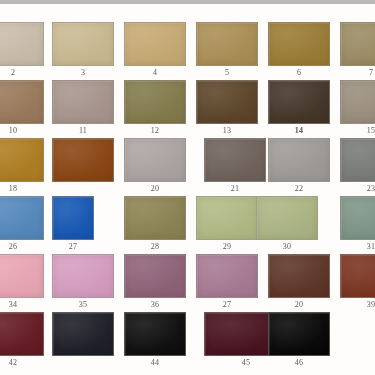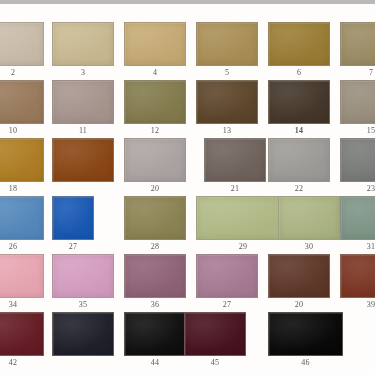--- a/index.html
+++ b/index.html
@@ -169,25 +169,25 @@
           <div class="chip-label" style="top: 46px; color: rgb(89, 88, 90);">26</div>
         </div>
         <div class="swatch-cell" style="left: 52px; top: 192px; width: 42px; height: 58px;">
           <div class="chip" title="#1658b5" style="height: 44px; background: rgb(22, 88, 181);"></div>
           <div class="chip-label" style="top: 46px; color: rgb(89, 88, 90);">27</div>
         </div>
         <div class="swatch-cell" style="left: 124px; top: 192px; width: 62px; height: 58px;">
           <div class="chip" title="#8c8352" style="height: 44px; background: rgb(140, 131, 82);"></div>
           <div class="chip-label" style="top: 46px; color: rgb(89, 88, 90);">28</div>
         </div>
-        <div class="swatch-cell" style="left: 196px; top: 192px; width: 62px; height: 58px; padding-left: 32px;">
+        <div class="swatch-cell" style="left: 196px; top: 192px; width: 62px; height: 58px;">
           <div class="chip" title="#b2bb86" style="height: 44px; background: rgb(178, 187, 134);"></div>
           <div class="chip-label" style="top: 46px; color: rgb(89, 88, 90);">29</div>
         </div>
-        <div class="swatch-cell" style="left: 278px; top: 192px; width: 62px; height: 70px;">
+        <div class="swatch-cell" style="left: 256px; top: 192px; width: 62px; height: 70px;">
           <div class="chip" title="#adb684" style="height: 44px; background: rgb(173, 182, 132);"></div>
           <div class="chip-label" style="top: 46px; color: rgb(89, 88, 90);">30</div>
         </div>
         <div class="swatch-cell" style="left: 340px; top: 192px; width: 62px; height: 58px;">
           <div class="chip" title="#7d9586" style="height: 44px; background: rgb(125, 149, 134);"></div>
           <div class="chip-label" style="top: 46px; color: rgb(89, 88, 90);">31</div>
         </div>
         <div class="swatch-cell" style="left: -18px; top: 250px; width: 62px; height: 58px;">
           <div class="chip" title="#e4b4ac" style="height: 44px; background: rgb(228, 180, 172);"></div>
         </div>
@@ -222,24 +222,24 @@
           <div class="chip" title="#651a22" style="height: 44px; background: rgb(101, 26, 34);"></div>
           <div class="chip-label" style="top: 46px; color: rgb(89, 88, 90);">42</div>
         </div>
         <div class="swatch-cell" style="left: 52px; top: 308px; width: 62px; height: 58px;">
           <div class="chip" title="#1c1d27" style="height: 44px; background: rgb(28, 29, 39);"></div>
         </div>
         <div class="swatch-cell" style="left: 124px; top: 308px; width: 62px; height: 58px;">
           <div class="chip" title="#0d0d0e" style="height: 44px; background: rgb(13, 13, 14);"></div>
           <div class="chip-label" style="top: 46px; color: rgb(89, 88, 90);">44</div>
         </div>
-        <div class="swatch-cell" style="left: 184px; top: 308px; width: 62px; height: 58px;">
+        <div class="swatch-cell" style="left: 204px; top: 308px; width: 84px; height: 58px;">
           <div class="chip" title="#46101c" style="height: 44px; background: rgb(70, 16, 28);"></div>
           <div class="chip-label" style="top: 46px; color: rgb(89, 88, 90);">45</div>
         </div>
-        <div class="swatch-cell" style="left: 268px; top: 308px; width: 75px; height: 58px;">
+        <div class="swatch-cell" style="left: 268px; top: 308px; width: 62px; height: 58px;">
           <div class="chip" title="#060607" style="height: 44px; background: rgb(6, 6, 7);"></div>
           <div class="chip-label" style="top: 46px; color: rgb(89, 88, 90);">46</div>
         </div>
       </div>
   </div>
 
 </div>
 
 </body></html>

